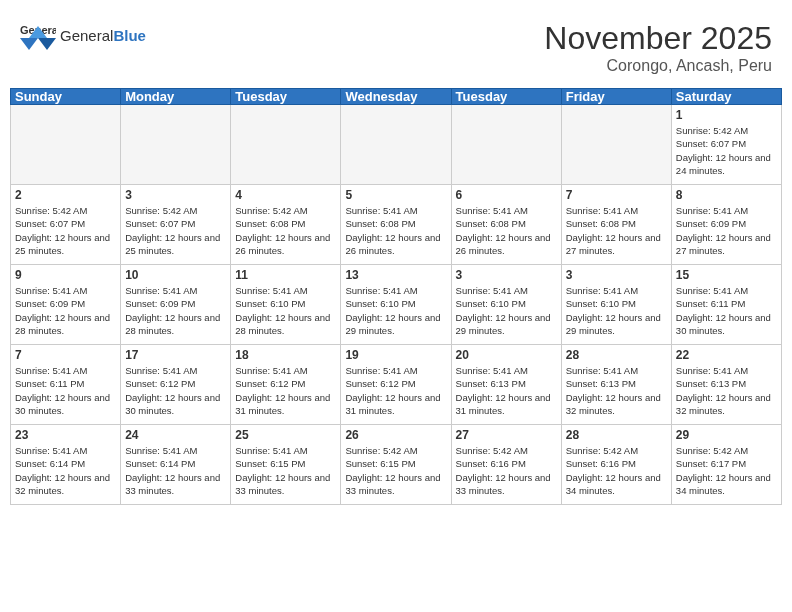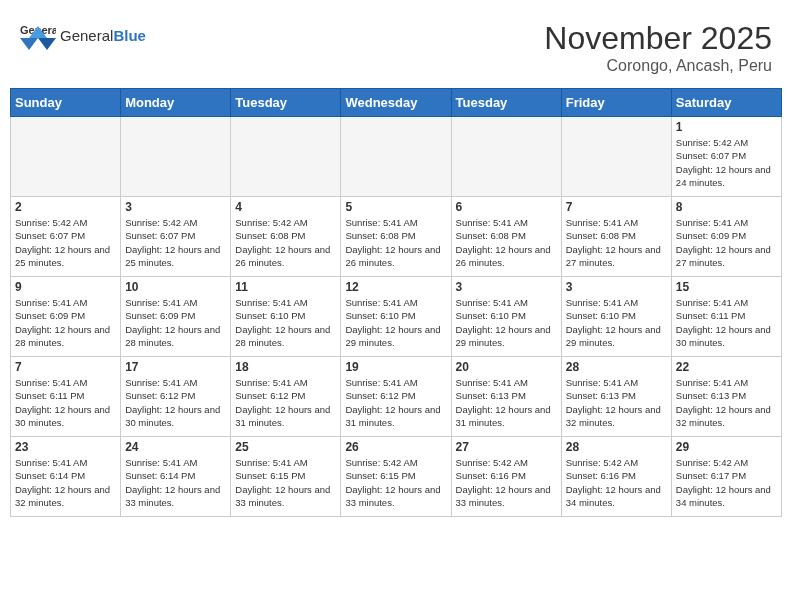--- a/index.html
+++ b/index.html
@@ -40,21 +40,21 @@
     .calendar {
       width: 100%;
       border-collapse: collapse;
       margin-top: 8px;
     }
     .calendar th {
       background: #2e74c0;
       color: #fff;
       font-size: 13px;
       font-weight: bold;
-      padding: 6px 4px;
+      padding: 0 4px;
       text-align: left;
       border: 1px solid #1a5a9e;
     }
     .calendar td {
       border: 1px solid #ccc;
       vertical-align: top;
       padding: 3px 4px;
       width: calc(100% / 7);
       min-height: 80px;
       background: #fff;
@@ -186,21 +186,21 @@
 Sunset: 6:09 PM
 Daylight: 12 hours and 28 minutes.</div>
         </td>
         <td>
           <div class="day-number">11</div>
           <div class="day-info" style="white-space: pre-line;">Sunrise: 5:41 AM
 Sunset: 6:10 PM
 Daylight: 12 hours and 28 minutes.</div>
         </td>
         <td>
-          <div class="day-number">12</div>
+          <div class="day-number">13</div>
           <div class="day-info" style="white-space: pre-line;">Sunrise: 5:41 AM
 Sunset: 6:10 PM
 Daylight: 12 hours and 29 minutes.</div>
         </td>
         <td>
           <div class="day-number">3</div>
           <div class="day-info" style="white-space: pre-line;">Sunrise: 5:41 AM
 Sunset: 6:10 PM
 Daylight: 12 hours and 29 minutes.</div>
         </td>

